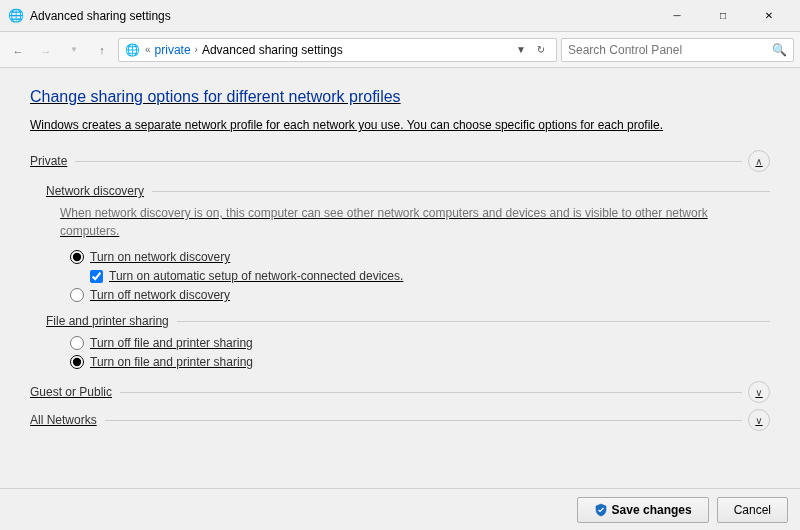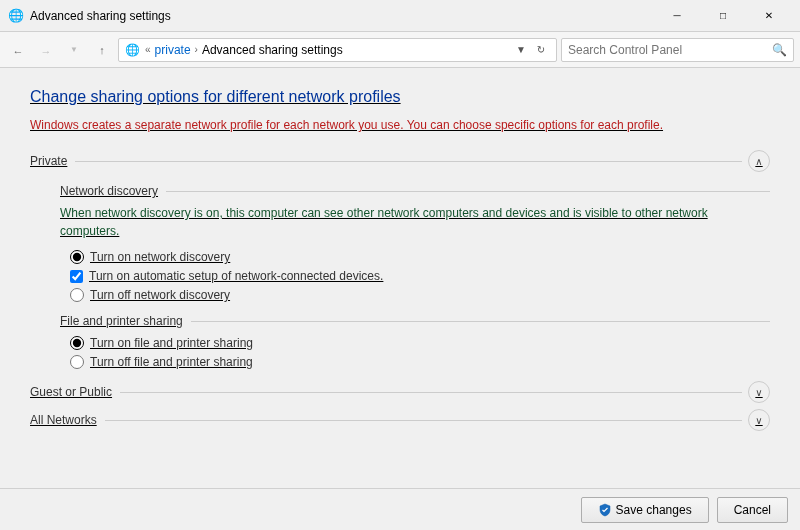--- a/index.html
+++ b/index.html
@@ -179,21 +179,21 @@
     }
 
     
     .page-title {
       color: #003399;
       font-size: 16px;
       font-weight: 400;
       margin-bottom: 10px;
     }
     .page-description {
-      color: #b91c1c;
+      color: #000000;
       font-size: 12px;
       line-height: 1.5;
       margin-bottom: 16px;
     }
 
     
     .section-header {
       display: flex;
       align-items: center;
       margin: 8px 0 6px 0;
@@ -228,31 +228,30 @@
     .subsection-header {
       display: flex;
       align-items: center;
       margin: 12px 0 6px 16px;
     }
     .subsection-label {
       font-size: 12px;
       color: #333;
       white-space: nowrap;
       padding-right: 8px;
-      margin-left: 14px;
     }
     .subsection-line {
       flex: 1;
       height: 1px;
       background: #ccc;
     }
 
     .section-description {
       font-size: 12px;
-      color: #14532d;
+      color: #737373;
       line-height: 1.5;
       margin: 0 0 10px 30px;
     }
 
     
     .radio-group {
       margin: 8px 0 8px 40px;
       display: flex;
       flex-direction: column;
       gap: 5px;
@@ -271,20 +270,21 @@
       accent-color: #000;
     }
 
     
     .checkbox-option {
       display: flex;
       align-items: center;
       gap: 6px;
       font-size: 12px;
       color: #333;
+      margin-left: 20px;
     }
     .checkbox-input {
       width: 13px;
       height: 13px;
       cursor: pointer;
     }
 
     
     .bottom-bar {
       height: 42px;
@@ -305,20 +305,21 @@
       font-size: 12px;
       color: #000;
       border-radius: 2px;
       display: flex;
       align-items: center;
       gap: 4px;
     }
     .btn-save {
       display: flex;
       align-items: center;
+      font-weight: bold;
     }
   </style>
 </head>
 <body>
 
 <div class="title-bar">
   <span class="title-bar-icon">🌐</span>
   <span class="title-bar-text">Advanced sharing settings</span>
   <div class="title-bar-controls">
     <button class="title-btn">─</button>
@@ -386,26 +387,26 @@
     </div>
 
     <div class="subsection-header">
       <span class="subsection-label">File and printer sharing</span>
       <div class="subsection-line"></div>
     </div>
 
 
     <div class="radio-group">
       <label class="radio-option">
+        <input class="radio-input" type="radio" name="file-printer" style="">
+        <span>Turn off file and printer sharing</span>
+      </label>
+      <label class="radio-option">
         <input class="radio-input" type="radio" name="file-printer" checked="" style="">
         <span>Turn on file and printer sharing</span>
-      </label>
-      <label class="radio-option">
-        <input class="radio-input" type="radio" name="file-printer" style="">
-        <span>Turn off file and printer sharing</span>
       </label>
     </div>
 
     <div class="section-header" style="margin-top: 12px;">
       <span class="section-label">Guest or Public</span>
       <div class="section-line"></div>
       <button class="section-toggle">∨</button>
     </div>
 
     <div class="section-header" style="margin-top: 4px;">

